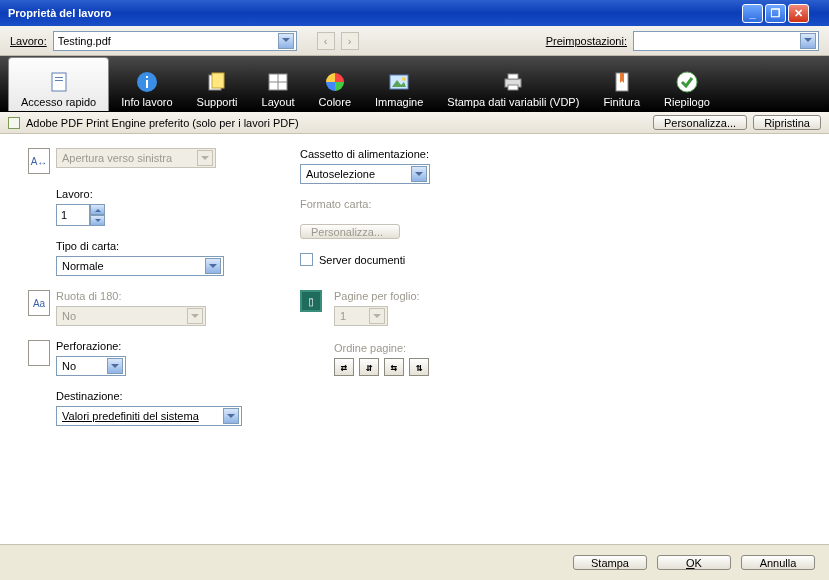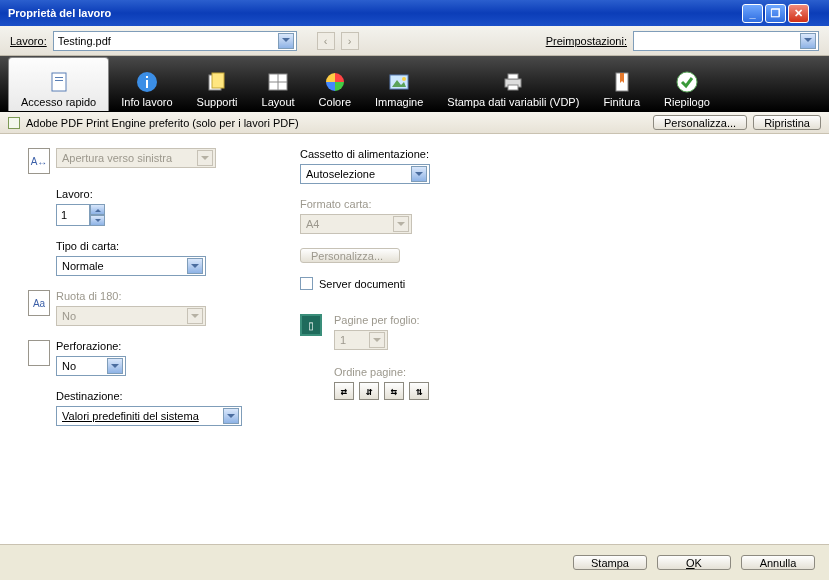--- a/index.html
+++ b/index.html
@@ -207,21 +207,21 @@
             <div class="sp dn"></div>
           </div>
         </div>
       </div>
     </div>
 
     <div class="group">
       <div class="gicon"></div>
       <div class="gbody">
         <span>Tipo di carta:</span>
-        <div class="select" style="width:150px;">
+        <div class="select" style="width:168px;">
           <span class="val">Normale</span>
           <span class="arr"></span>
         </div>
       </div>
     </div>
 
     <div class="group">
       <div class="gicon">
           <div class="ibox">Aa</div>
         </div>
@@ -267,24 +267,20 @@
         <div class="select" style="width:130px;">
           <span class="val">Autoselezione</span>
           <span class="arr"></span>
         </div>
       </div>
     </div>
 
     <div class="group">
       <div class="gbody">
         <span class="lblDisabled">Formato carta:</span>
-        <div class="select disabled" style="width:112px;">
-          <span class="val">A4</span>
-          <span class="arr"></span>
-        </div>
         <div style="height:6px;"></div>
         <div class="btn" style="width:100px; color:#9c988d; border-color:#c7c2b6;">
           <span>Personalizza...</span>
         </div>
       </div>
     </div>
 
     <div class="group">
       <div class="gbody">
         <div class="checkbox">

